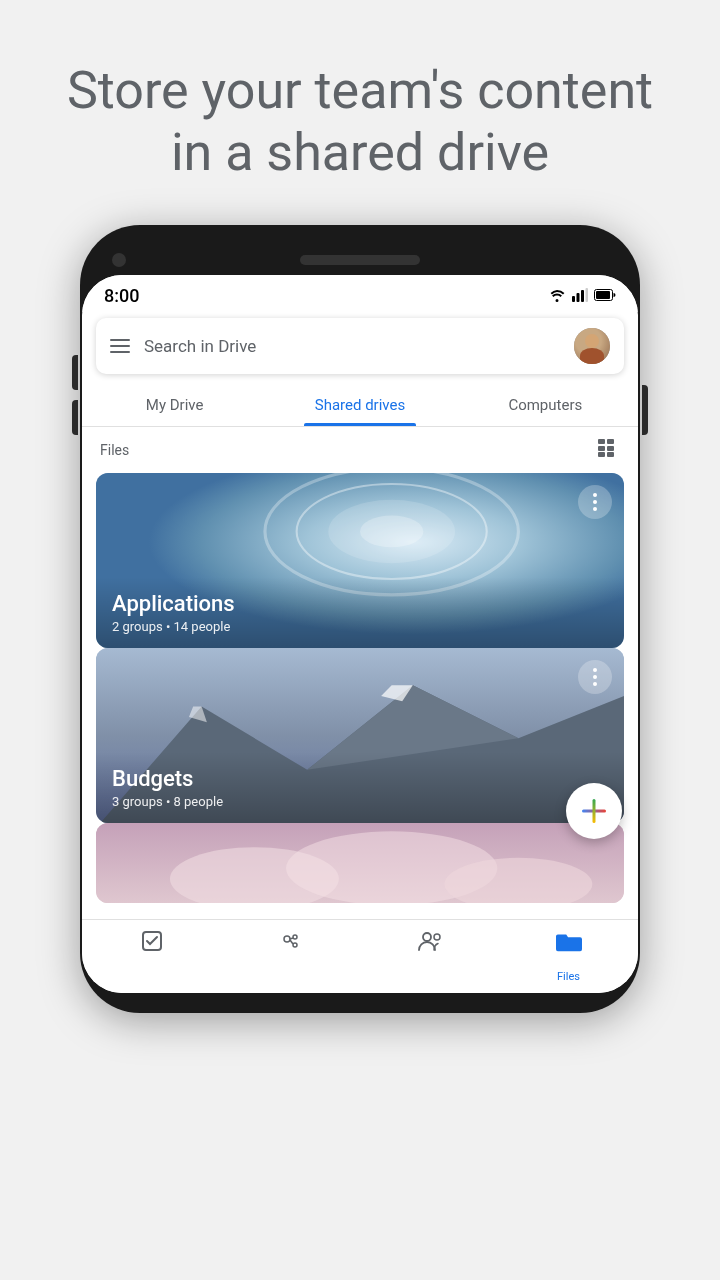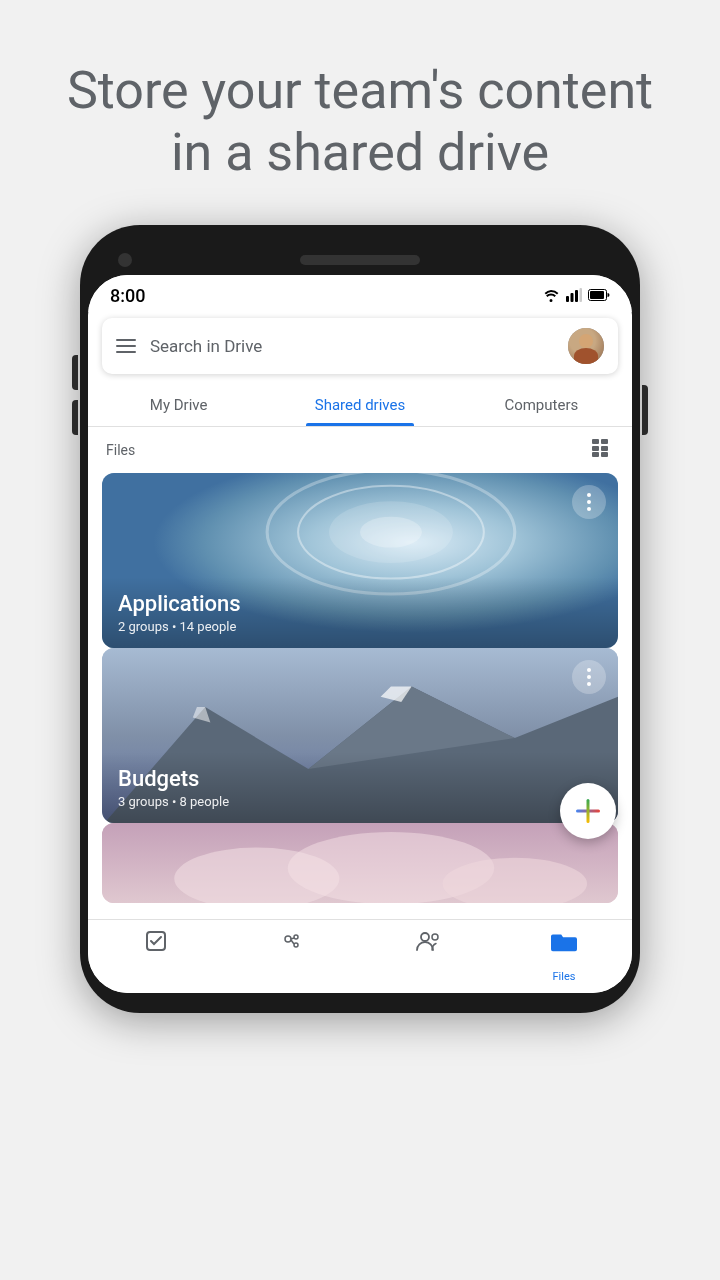--- a/index.html
+++ b/index.html
@@ -24,21 +24,21 @@
       font-size: 52px;
       font-weight: 400;
       line-height: 1.2;
     }
 
     
     .phone-frame {
       width: 560px;
       background: #1a1a1a;
       border-radius: 60px;
-      padding: 30px 8px 20px;
+      padding: 30px 2px 20px;
       box-shadow: 0 8px 40px rgba(0,0,0,0.35);
       position: relative;
     }
 
     
     .phone-top {
       display: flex;
       justify-content: center;
       align-items: center;
       margin-bottom: 10px;

